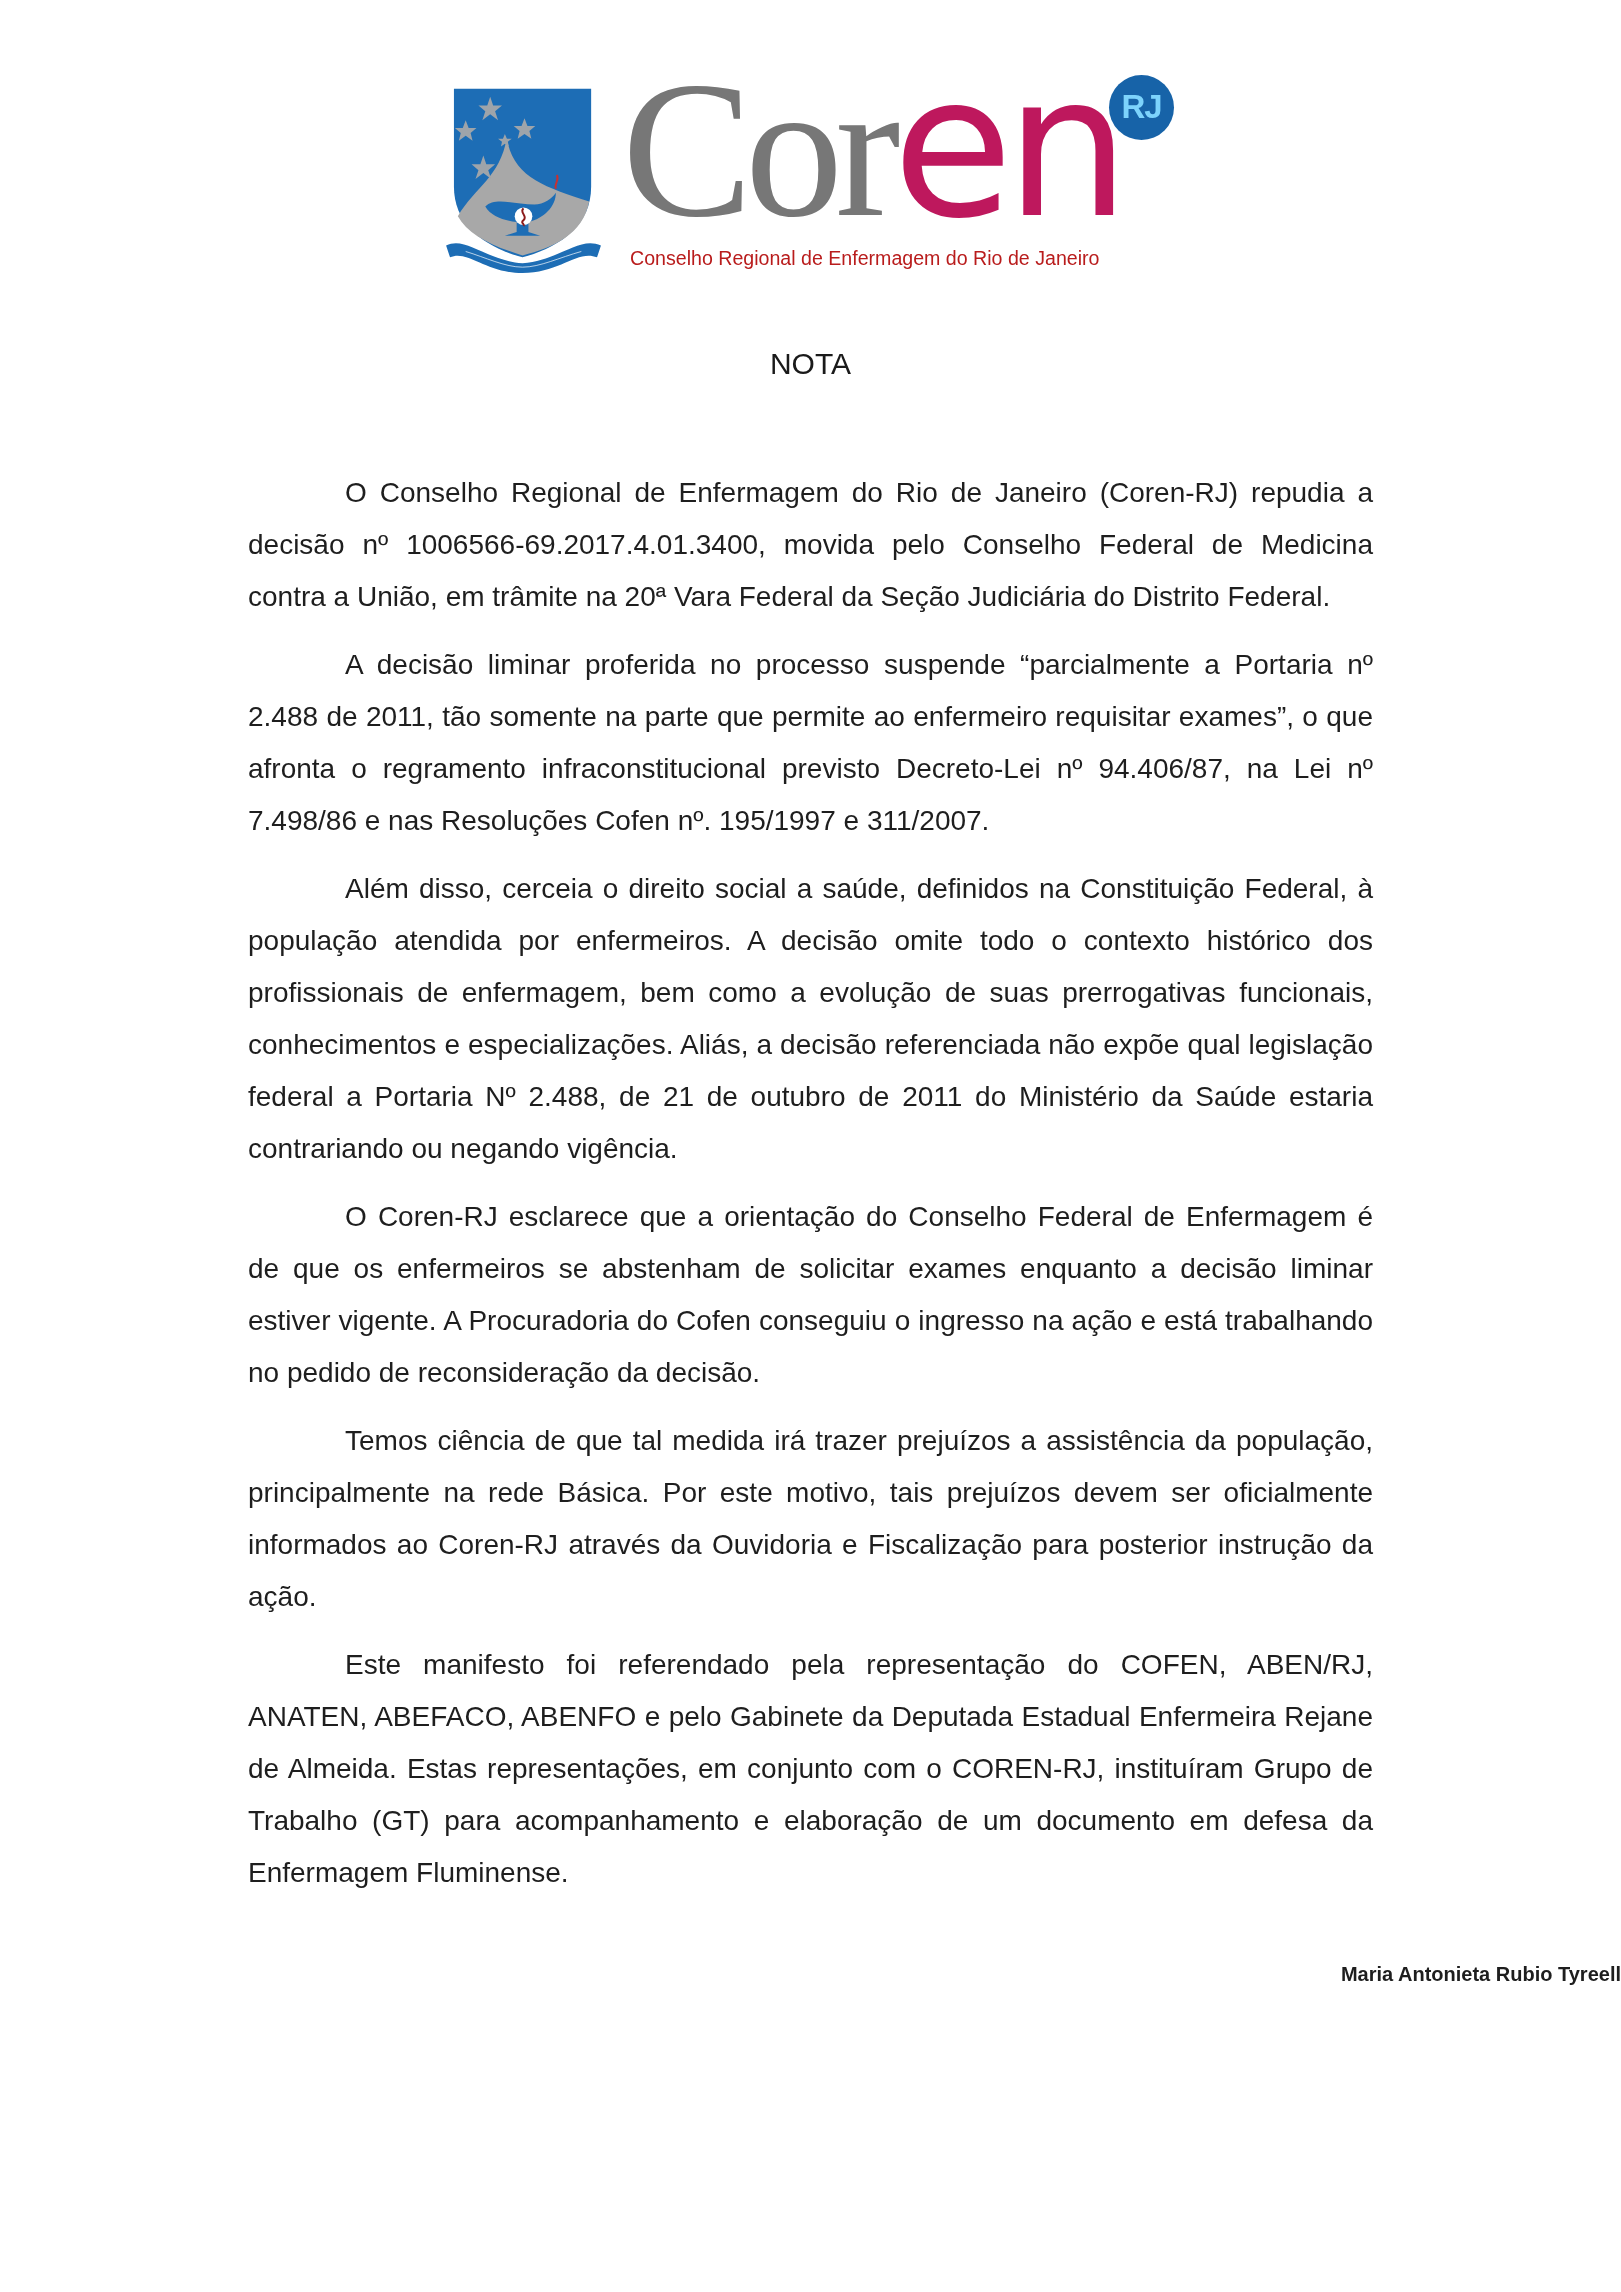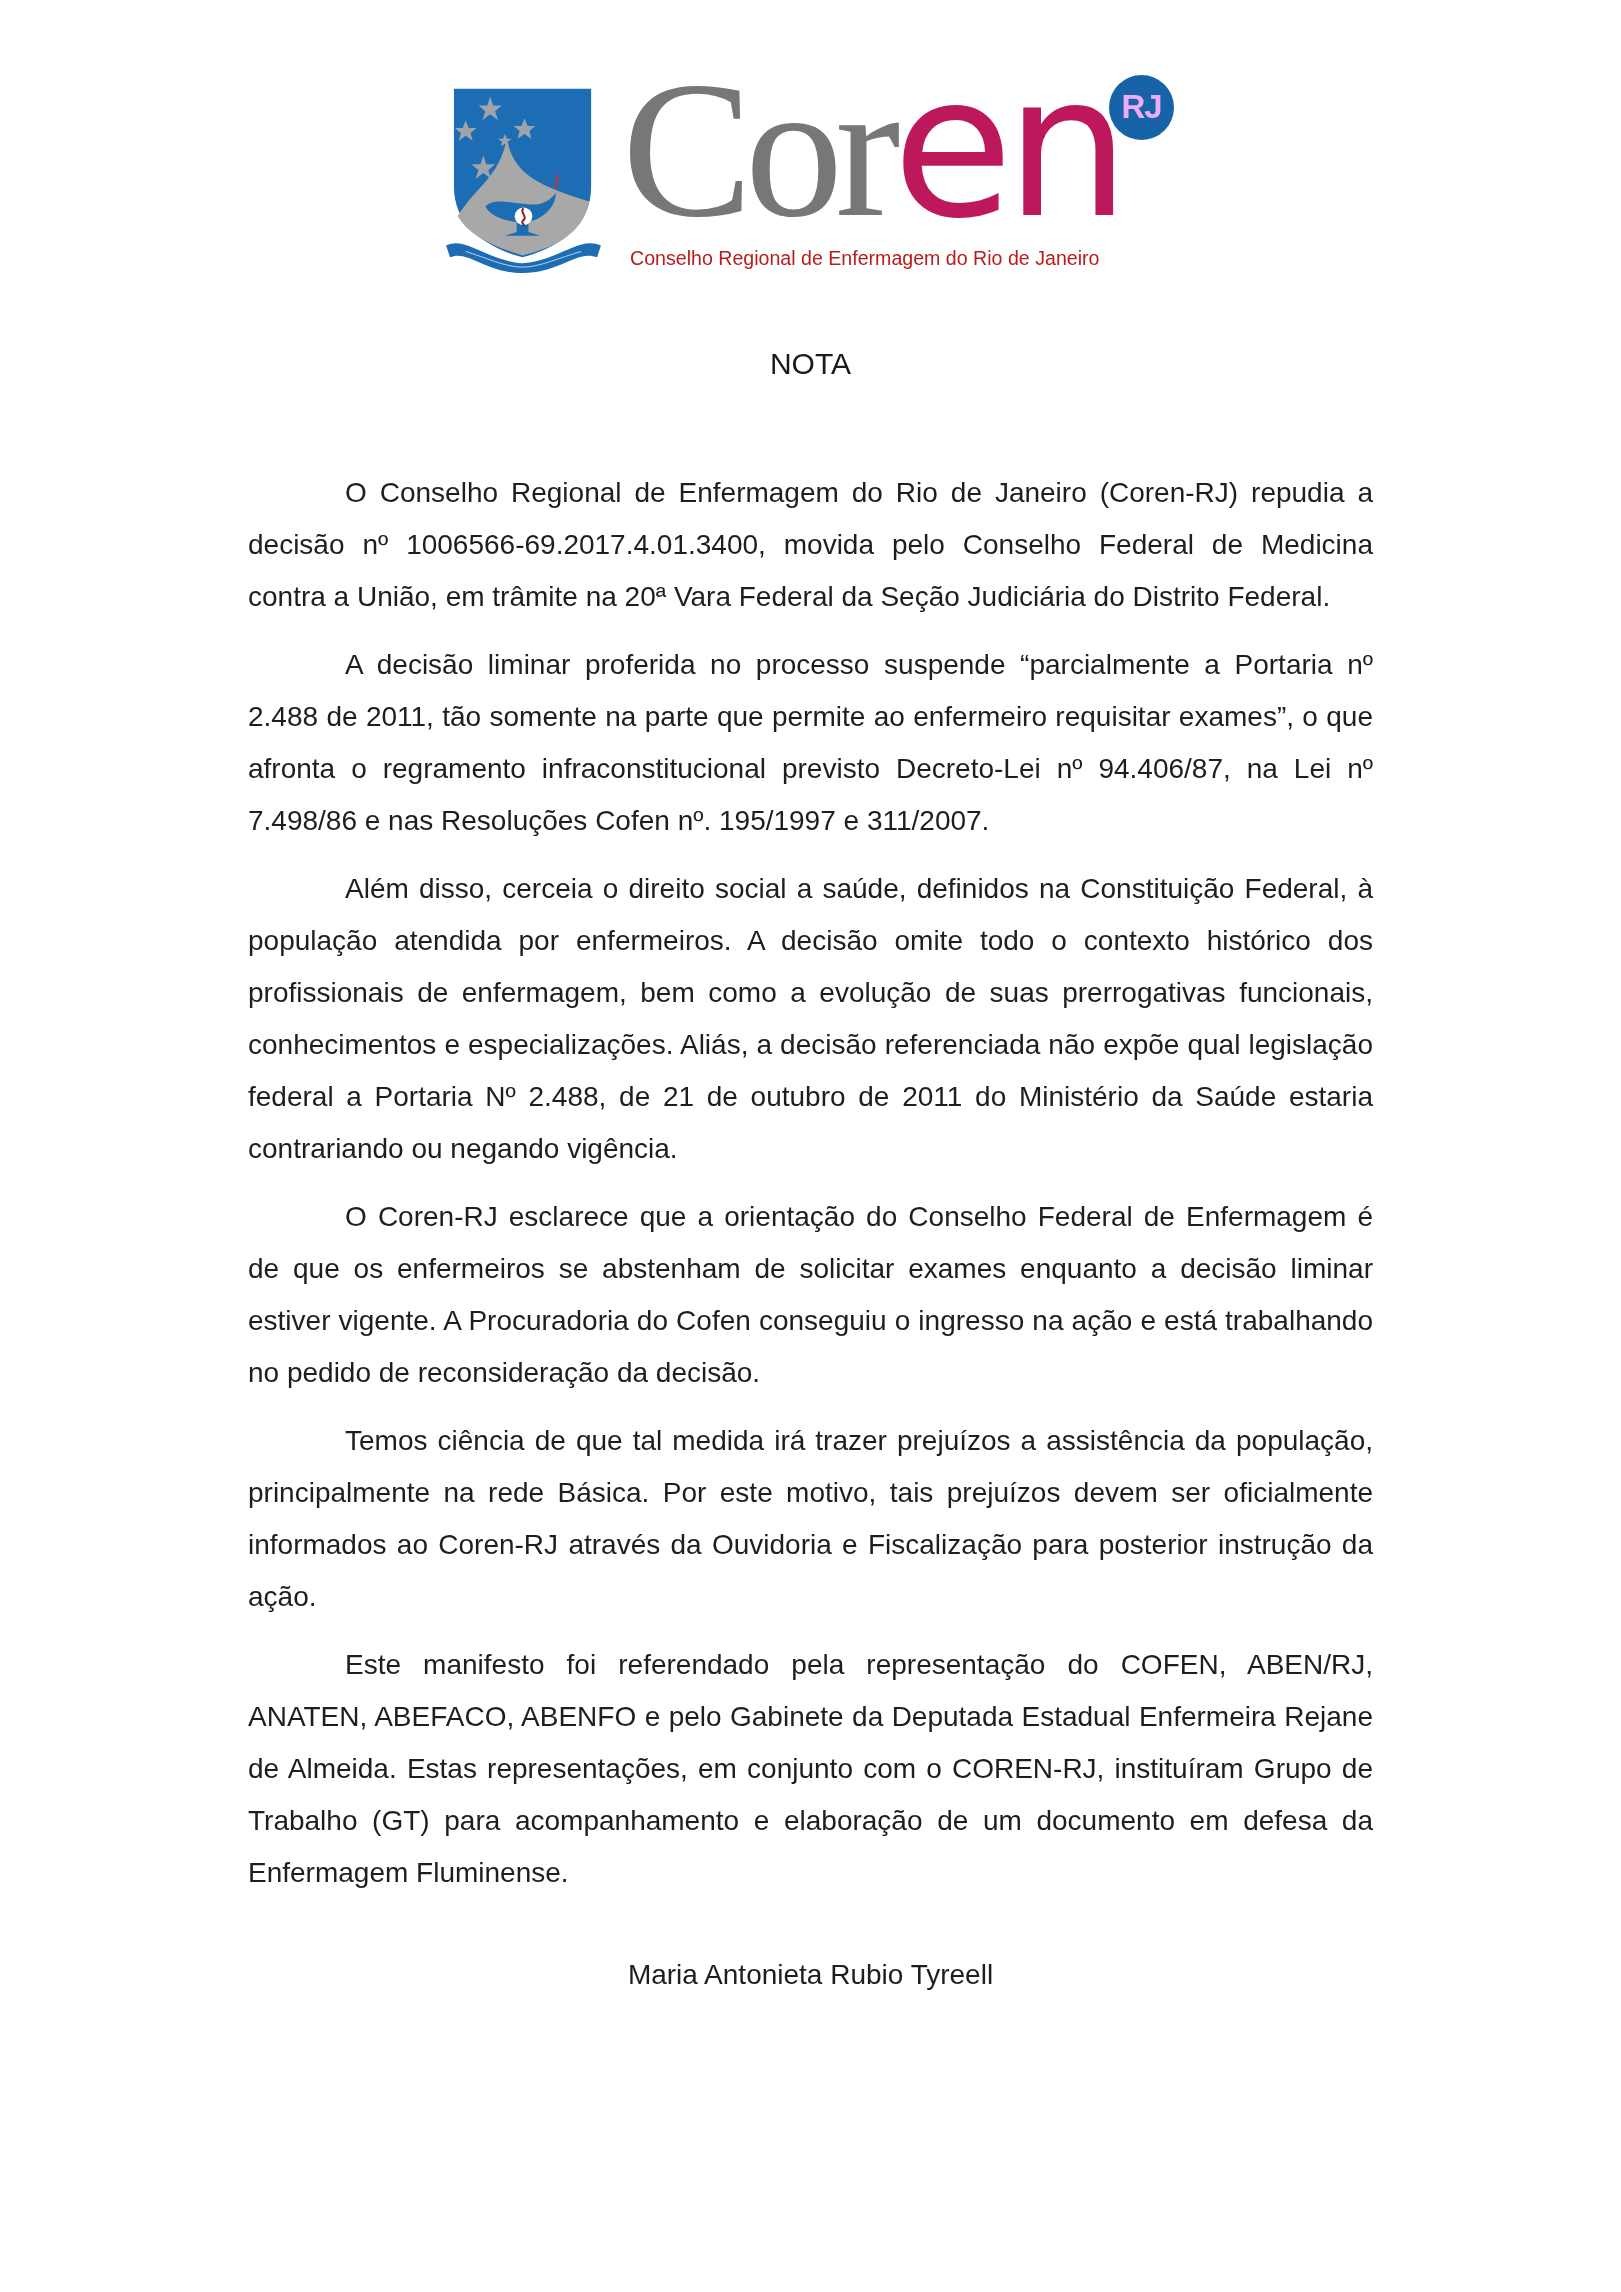--- a/index.html
+++ b/index.html
@@ -11,40 +11,40 @@
   .shield { position: absolute; left: 0; top: 19.6px; width: 157px; height: 196px; }
   .wordmark {
     position: absolute; left: 176px; top: -9.8px;
     font-family: "DejaVu Sans", sans-serif; font-size: 196px; line-height: 1;
     letter-spacing: -7.8px; white-space: nowrap;
   }
   .wm-gray { color: #777777; font-family: Liberation Serif, serif; }
   .wm-blue { color: #be185d; }
   .rj-badge {
     position: absolute; left: 663px; top: 15.7px; width: 65px; height: 65px;
-    border-radius: 50%; background: #1763a8; color: #f0abfc;
+    border-radius: 50%; background: #1763a8; color: #7dd3fc;
     font-family: "Liberation Sans", sans-serif; font-size: 33px; font-weight: bold;
     display: flex; align-items: center; justify-content: center; letter-spacing: -1px;
   }
   .logo-subtitle {
     position: absolute; left: 184px; top: 188px; font-size: 19.6px; color: #b91c1c;
     white-space: nowrap;
   }
   .title {
     position: absolute; left: 0; width: 1621px; top: 347px; text-align: center;
     font-size: 30px; font-weight: normal; color: #1a1a1a;
   }
   .body-text {
     position: absolute; left: 232px; top: 451px; width: 1157px;
     font-size: 28px; line-height: 52px; text-align: justify; color: #1e1e1e;
   }
   .body-text p { margin: 16px; text-indent: 97px; }
   .signature {
-    position: absolute; left: 0; width: 1621px; top: 1949px; text-align: center;
-    font-size: 28px; line-height: 51px; color: #1e1e1e;
+    position: absolute; left: 0; width: 1621px; top: 1949px; text-align: right;
+    font-size: 20px; line-height: 51px; color: #1e1e1e; font-weight: bold;
   }
   .signature div { margin: 0; }
 </style>
 </head>
 <body>
 
 <div class="logo">
   <svg class="shield" viewBox="0 0 160 200">
     <path d="M8 10 H148 V110 C148 150 115 172 78 182 C41 172 8 150 8 110 Z" fill="#1d6db5"></path>
     <path d="M12 140 C30 110 55 100 62 60 C68 100 100 110 146 125 C140 158 110 172 78 180 C45 170 22 158 12 140 Z" fill="#a8a8a8"></path>

